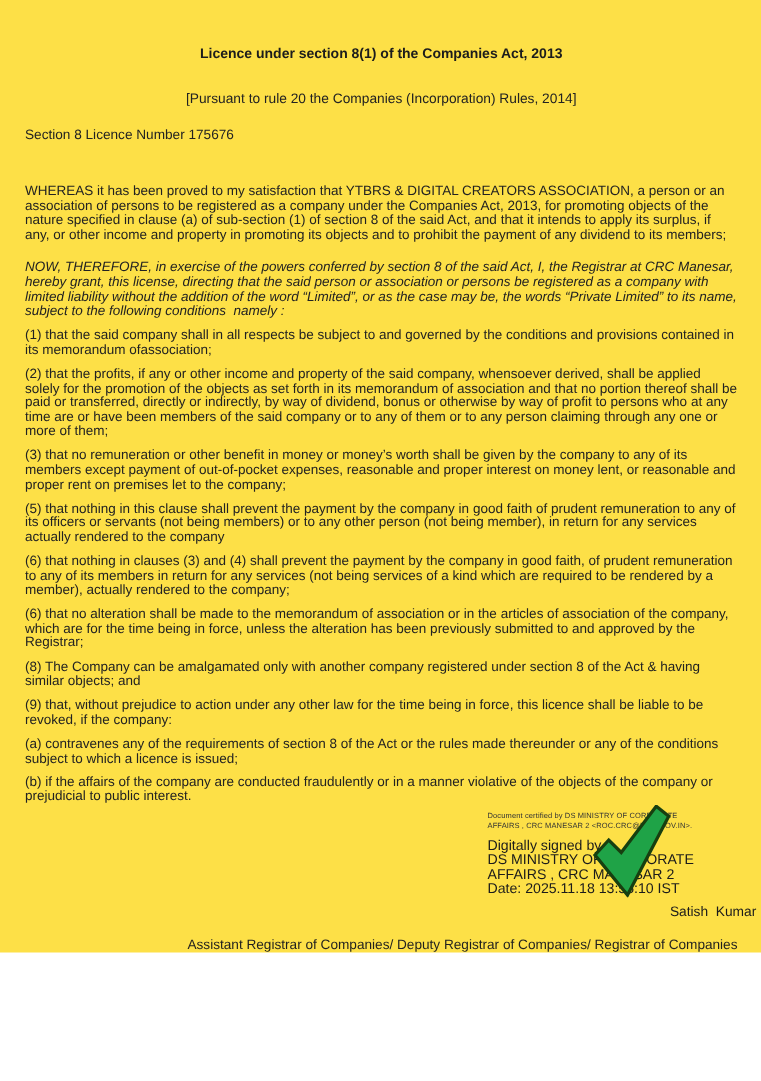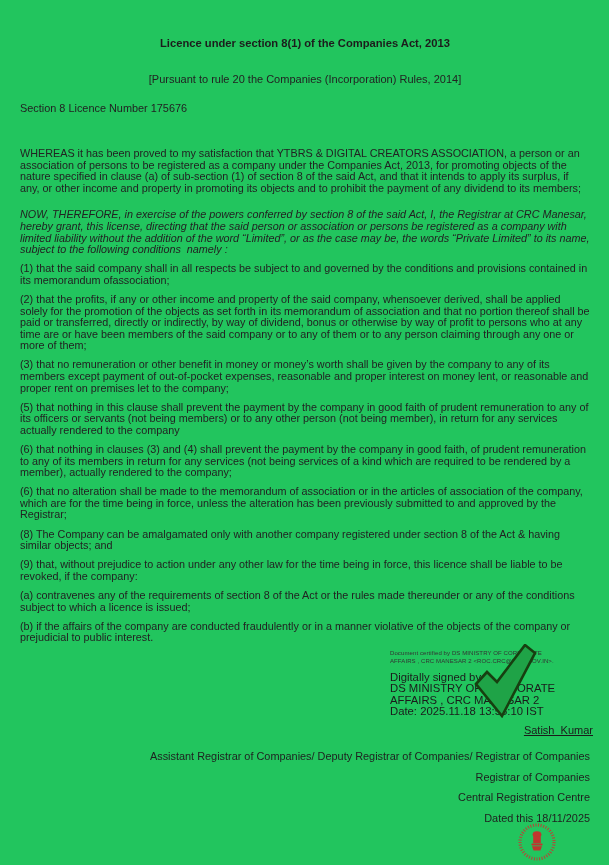--- a/index.html
+++ b/index.html
@@ -9,22 +9,22 @@
   }
   body {
     width: 609px;
     height: 865px;
     font-family: "Liberation Sans", sans-serif;
     color: #222222;
   }
   .page {
     position: relative;
     width: 609px;
-    height: 865px;
-    background: #22c55e;
+    height: 762px;
+    background: #fde047;
     overflow: hidden;
     box-sizing: border-box;
   }
   .main {
     padding: 37px 19px 0 20px;
   }
   .title {
     text-align: center;
     font-weight: bold;
     font-size: 11.2px;
@@ -77,25 +77,24 @@
   .check-icon {
     position: absolute;
     left: 473px;
     top: 644px;
     width: 64px;
     height: 74px;
   }
   .signer {
     position: absolute;
     top: 724px;
-    right: 16px;
+    right: 4px;
     font-size: 11px;
     white-space: pre;
     color: #1b1b1b;
-    text-decoration: underline;
   }
   .f-line {
     position: absolute;
     right: 19px;
     font-size: 10.9px;
     color: #1f1f1f;
     white-space: pre;
   }
   .f-designation { top: 750px; }
   .f-role        { top: 771px; }

